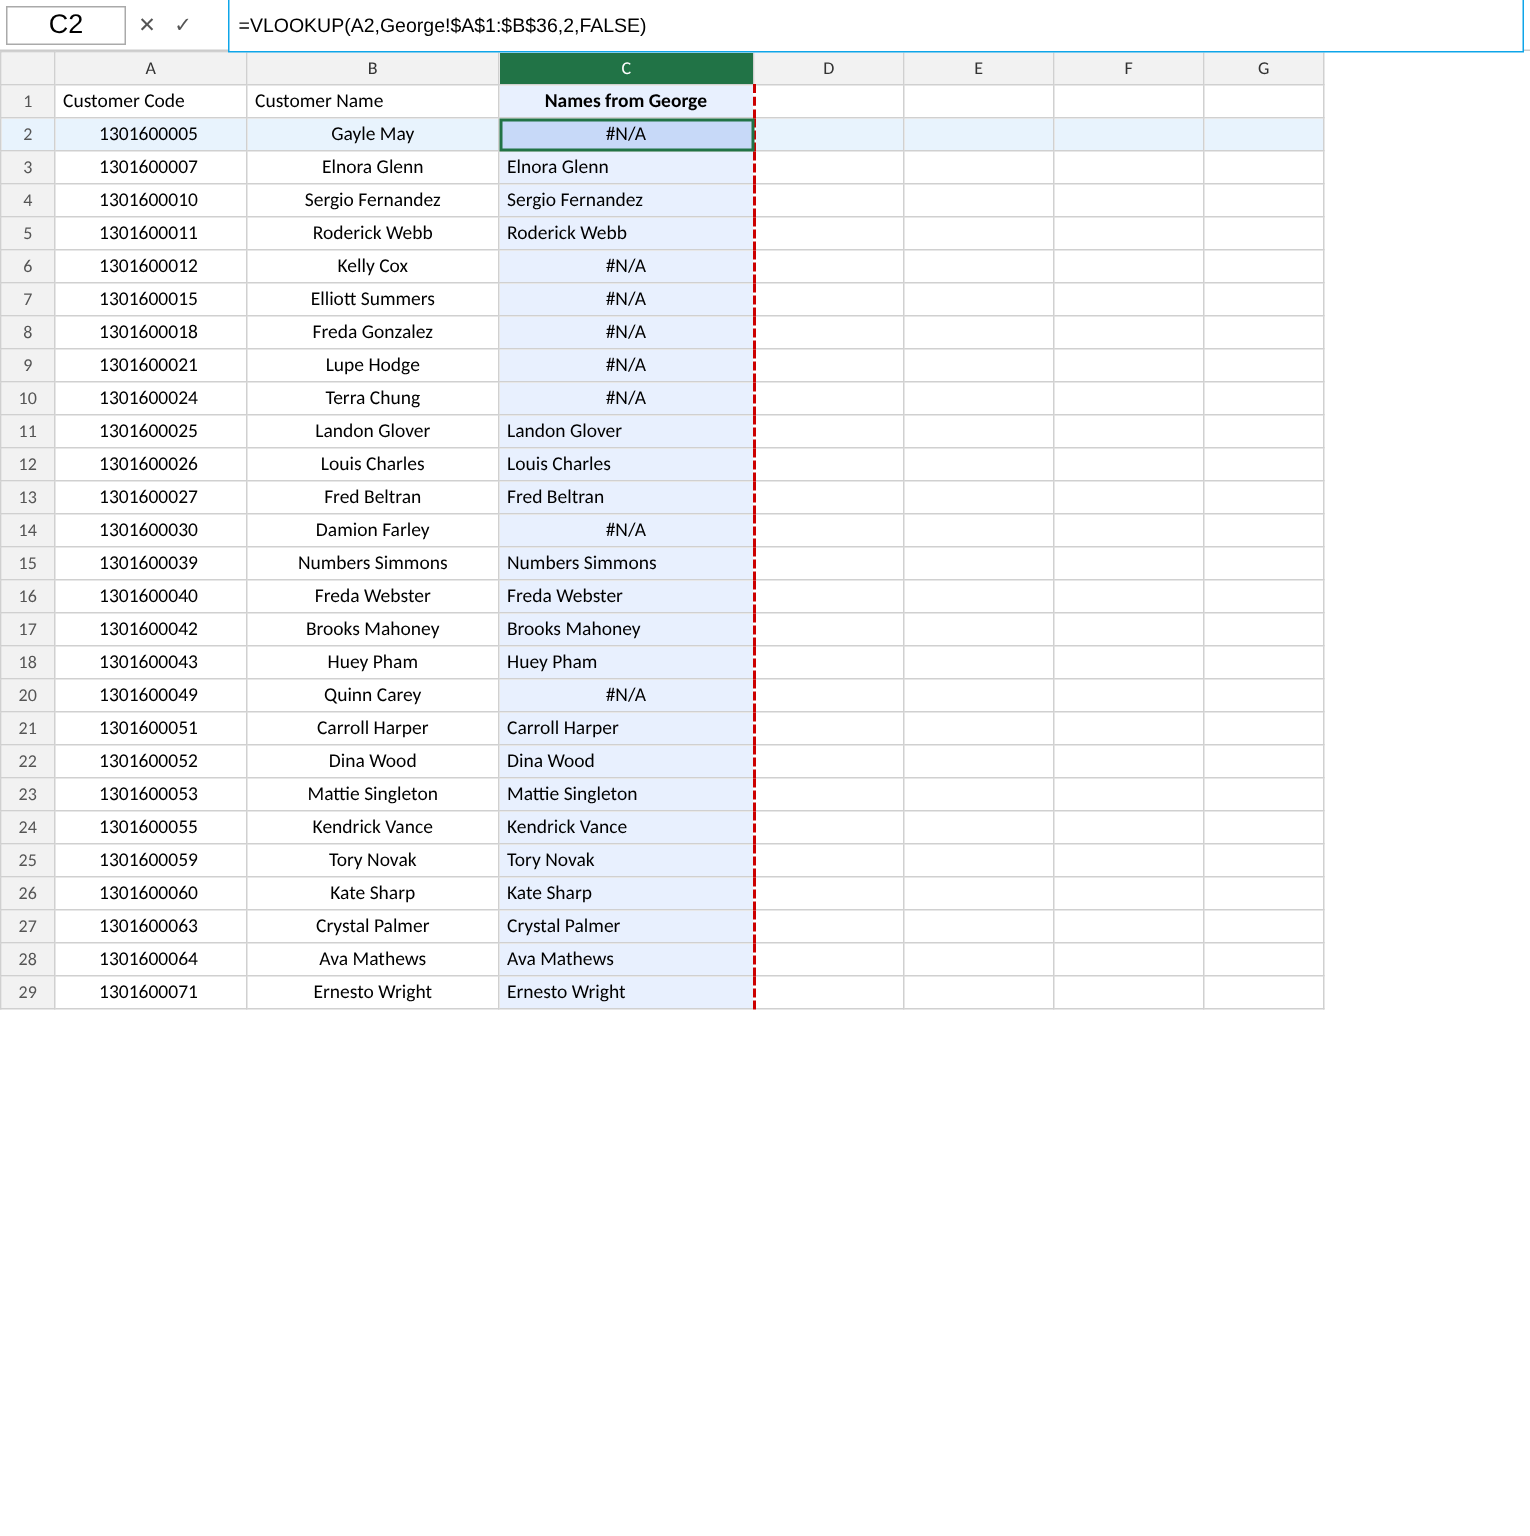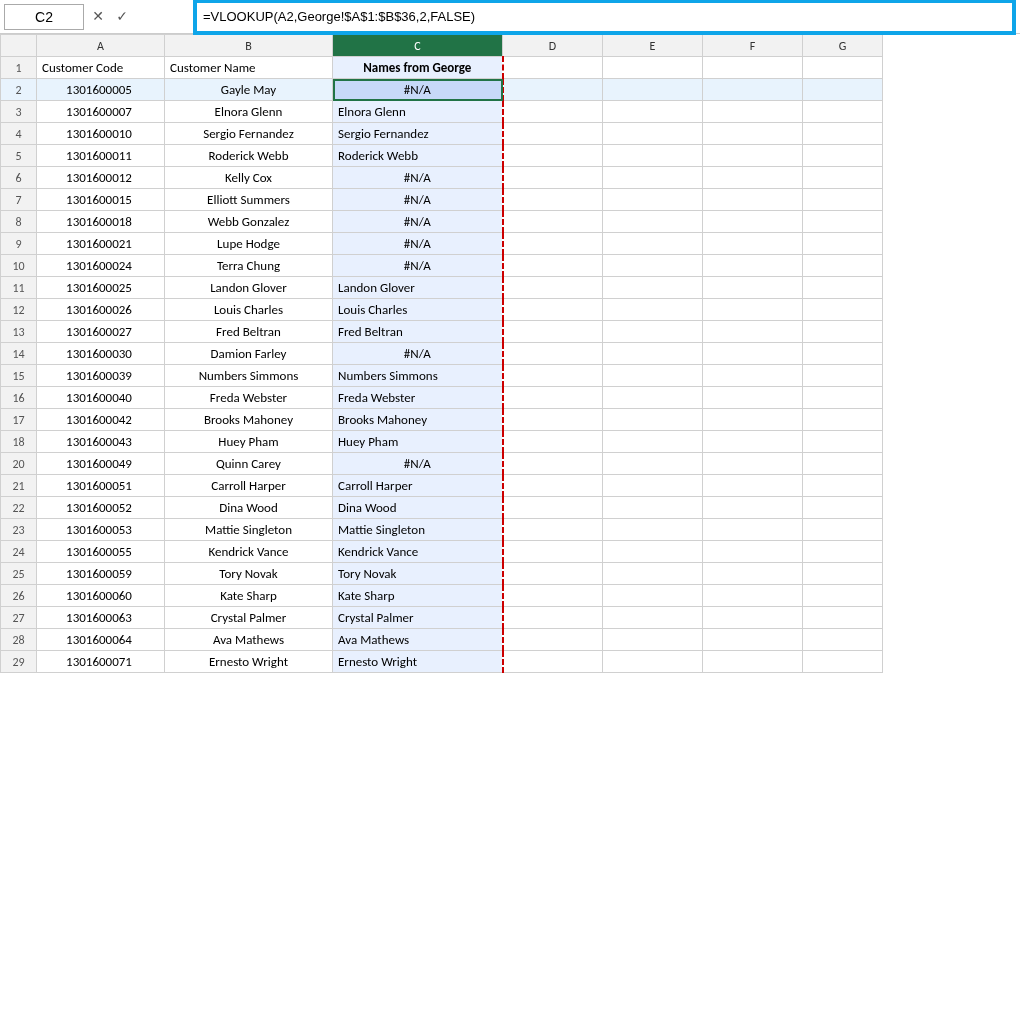--- a/index.html
+++ b/index.html
@@ -11,46 +11,45 @@
       align-items: center;
       border-bottom: 1px solid #ccc;
       padding: 3px 4px;
       height: 34px;
       background: #fff;
     }
     .cell-ref-box {
       width: 80px;
       border: 1px solid #aaa;
       padding: 2px 6px;
-      font-size: 14px;
+      font-size: 18px;
       text-align: center;
       margin-right: 4px;
       height: 26px;
     }
     .formula-icons {
       display: flex;
       align-items: center;
       gap: 4px;
       margin-right: 6px;
     }
     .formula-icon {
       width: 20px;
       height: 20px;
       display: flex; align-items: center; justify-content: center;
       cursor: pointer;
       font-size: 14px;
       color: #555;
     }
     .formula-input {
       flex: 1;
-      border: 4px solid #0ea5e9;
+      border: 1px solid #0ea5e9;
       padding: 2px 6px;
       font-size: 13px;
       height: 36px;
-      margin-left: 41px;
     }
     .fx-label {
       font-style: italic;
       font-size: 14px;
       color: #444;
       margin-right: 6px;
       padding: 2px 4px;
     }
 
     
@@ -257,21 +256,21 @@
           <td class="data-cell text-cell">Elliott Summers</td>
           <td class="data-cell c-na">#N/A</td>
           <td class="data-cell d-border"></td>
           <td class="data-cell"></td>
           <td class="data-cell"></td>
           <td class="data-cell"></td>
         </tr>
         <tr>
           <td class="row-num">8</td>
           <td class="data-cell num-cell">1301600018</td>
-          <td class="data-cell text-cell">Webb Gonzalez</td>
+          <td class="data-cell text-cell">Freda Gonzalez</td>
           <td class="data-cell c-na">#N/A</td>
           <td class="data-cell d-border"></td>
           <td class="data-cell"></td>
           <td class="data-cell"></td>
           <td class="data-cell"></td>
         </tr>
         <tr>
           <td class="row-num">9</td>
           <td class="data-cell num-cell">1301600021</td>
           <td class="data-cell text-cell">Lupe Hodge</td>

